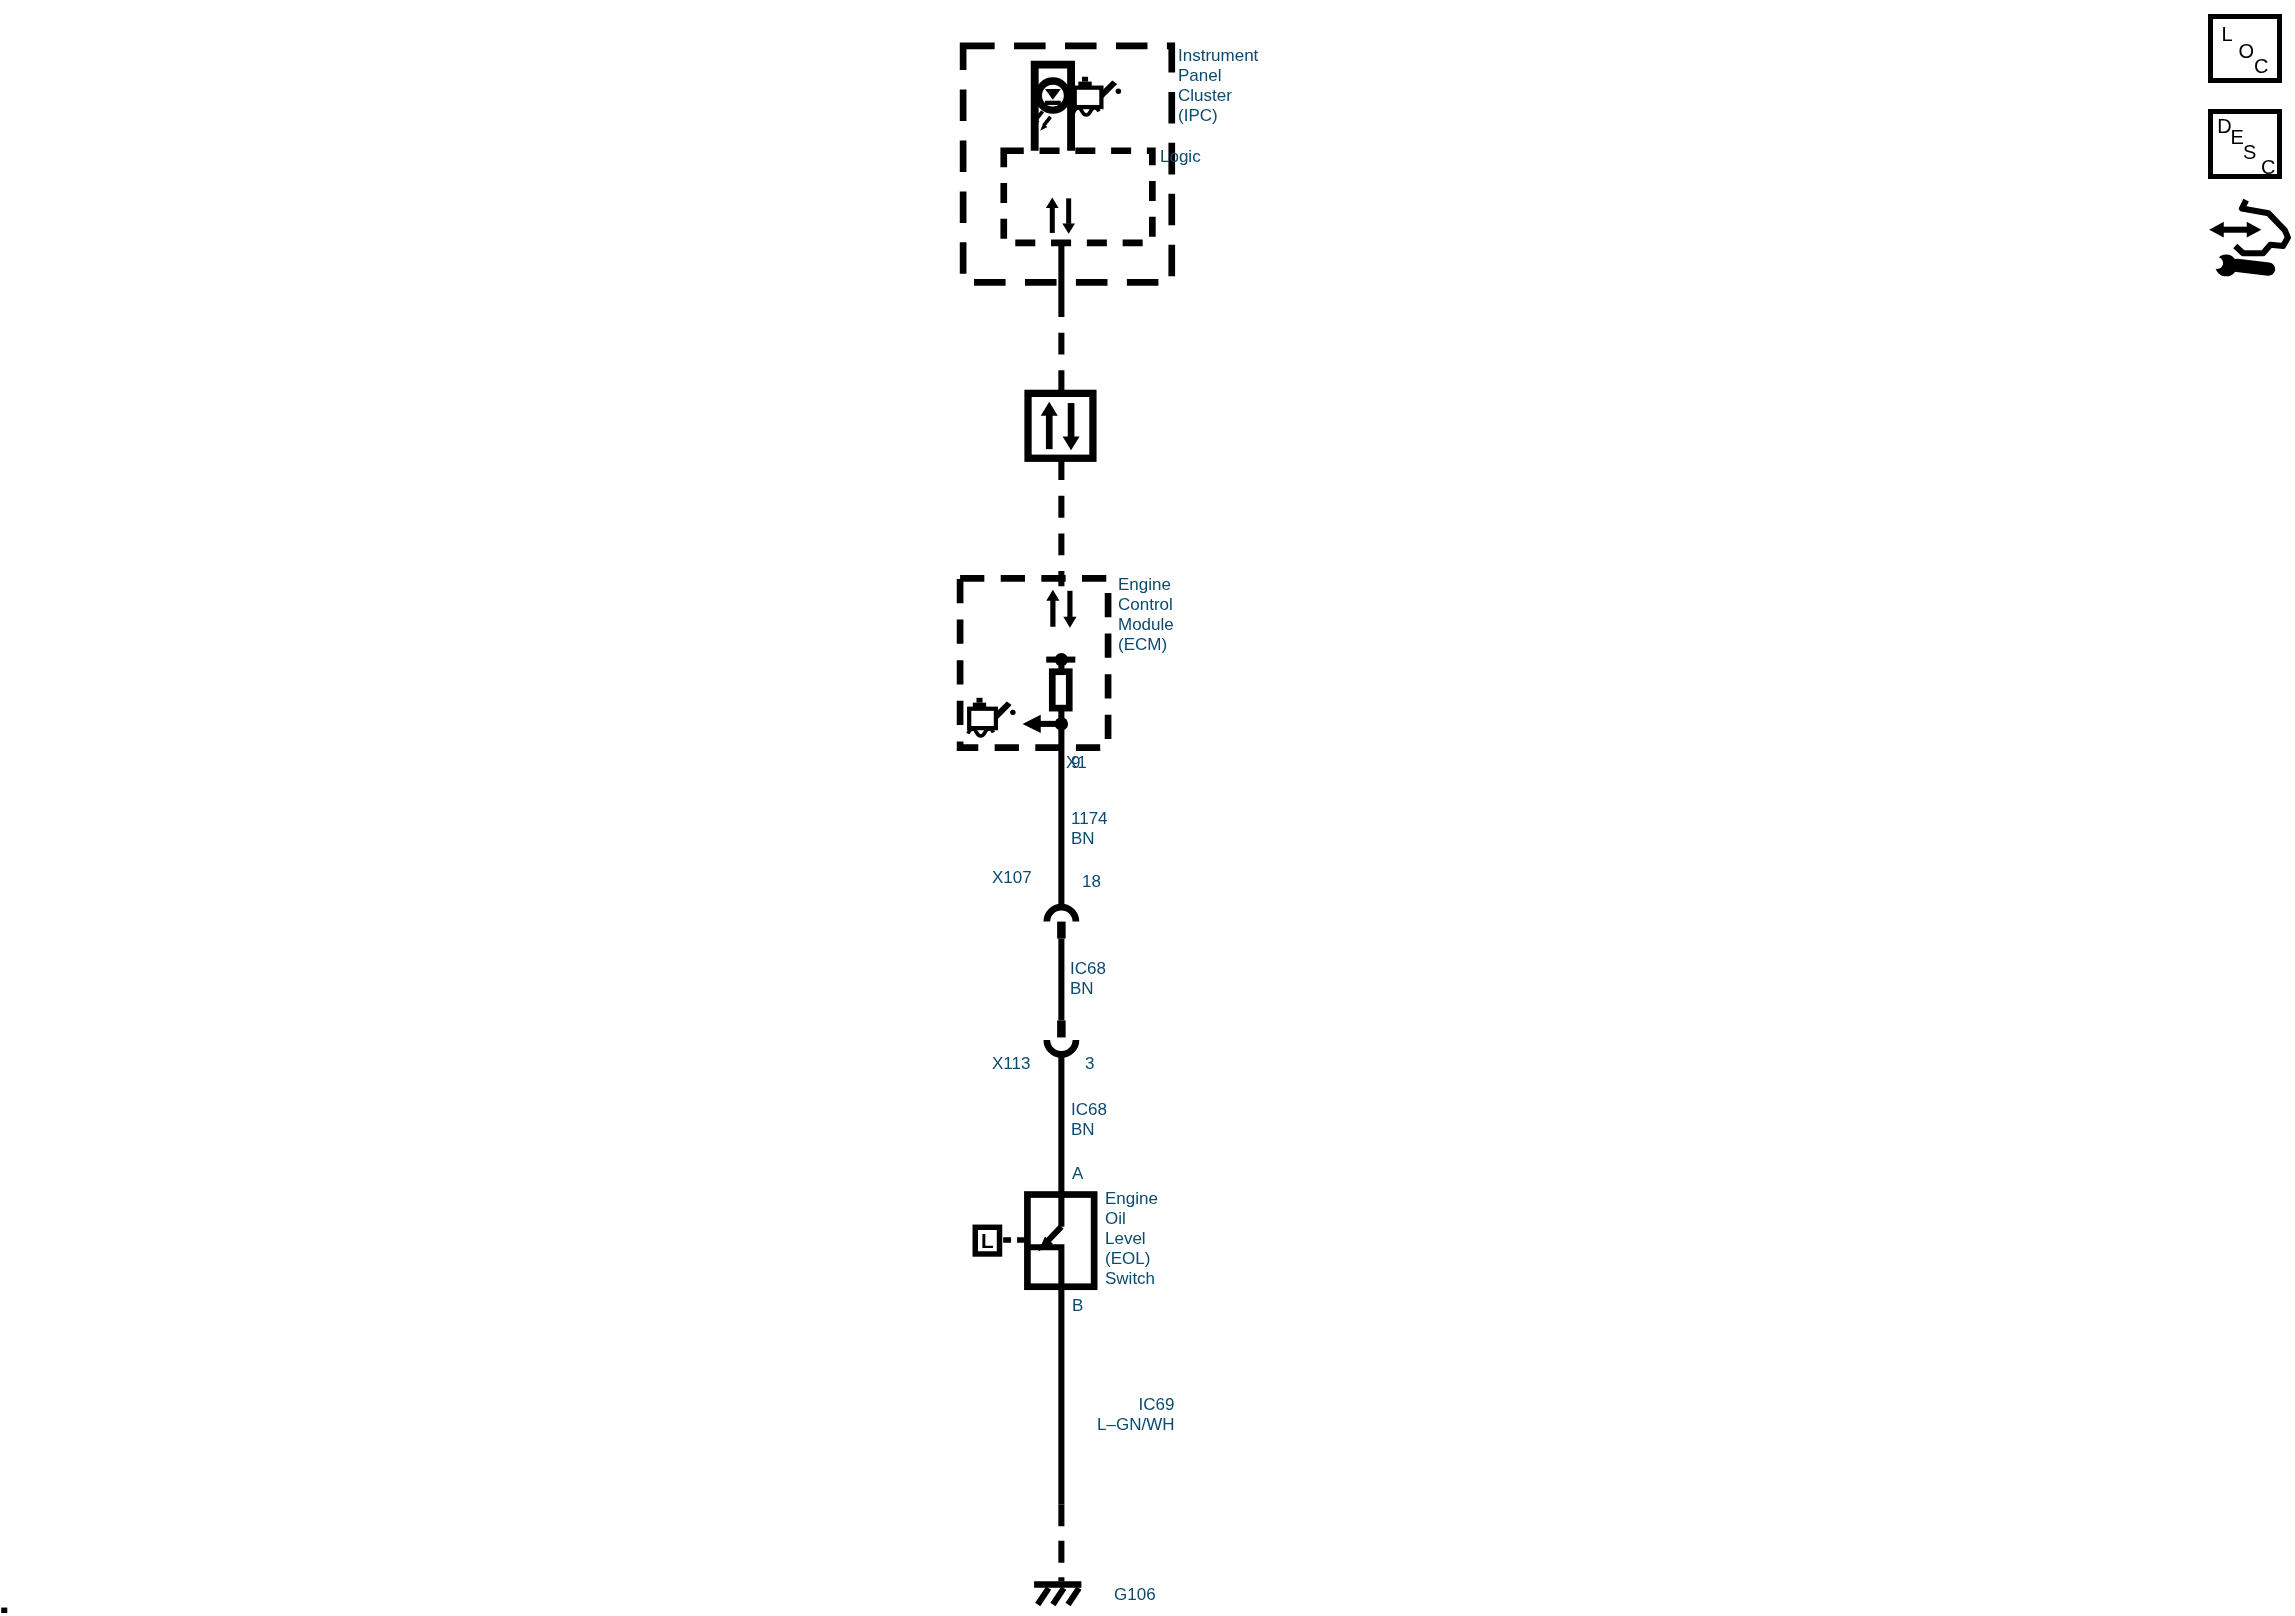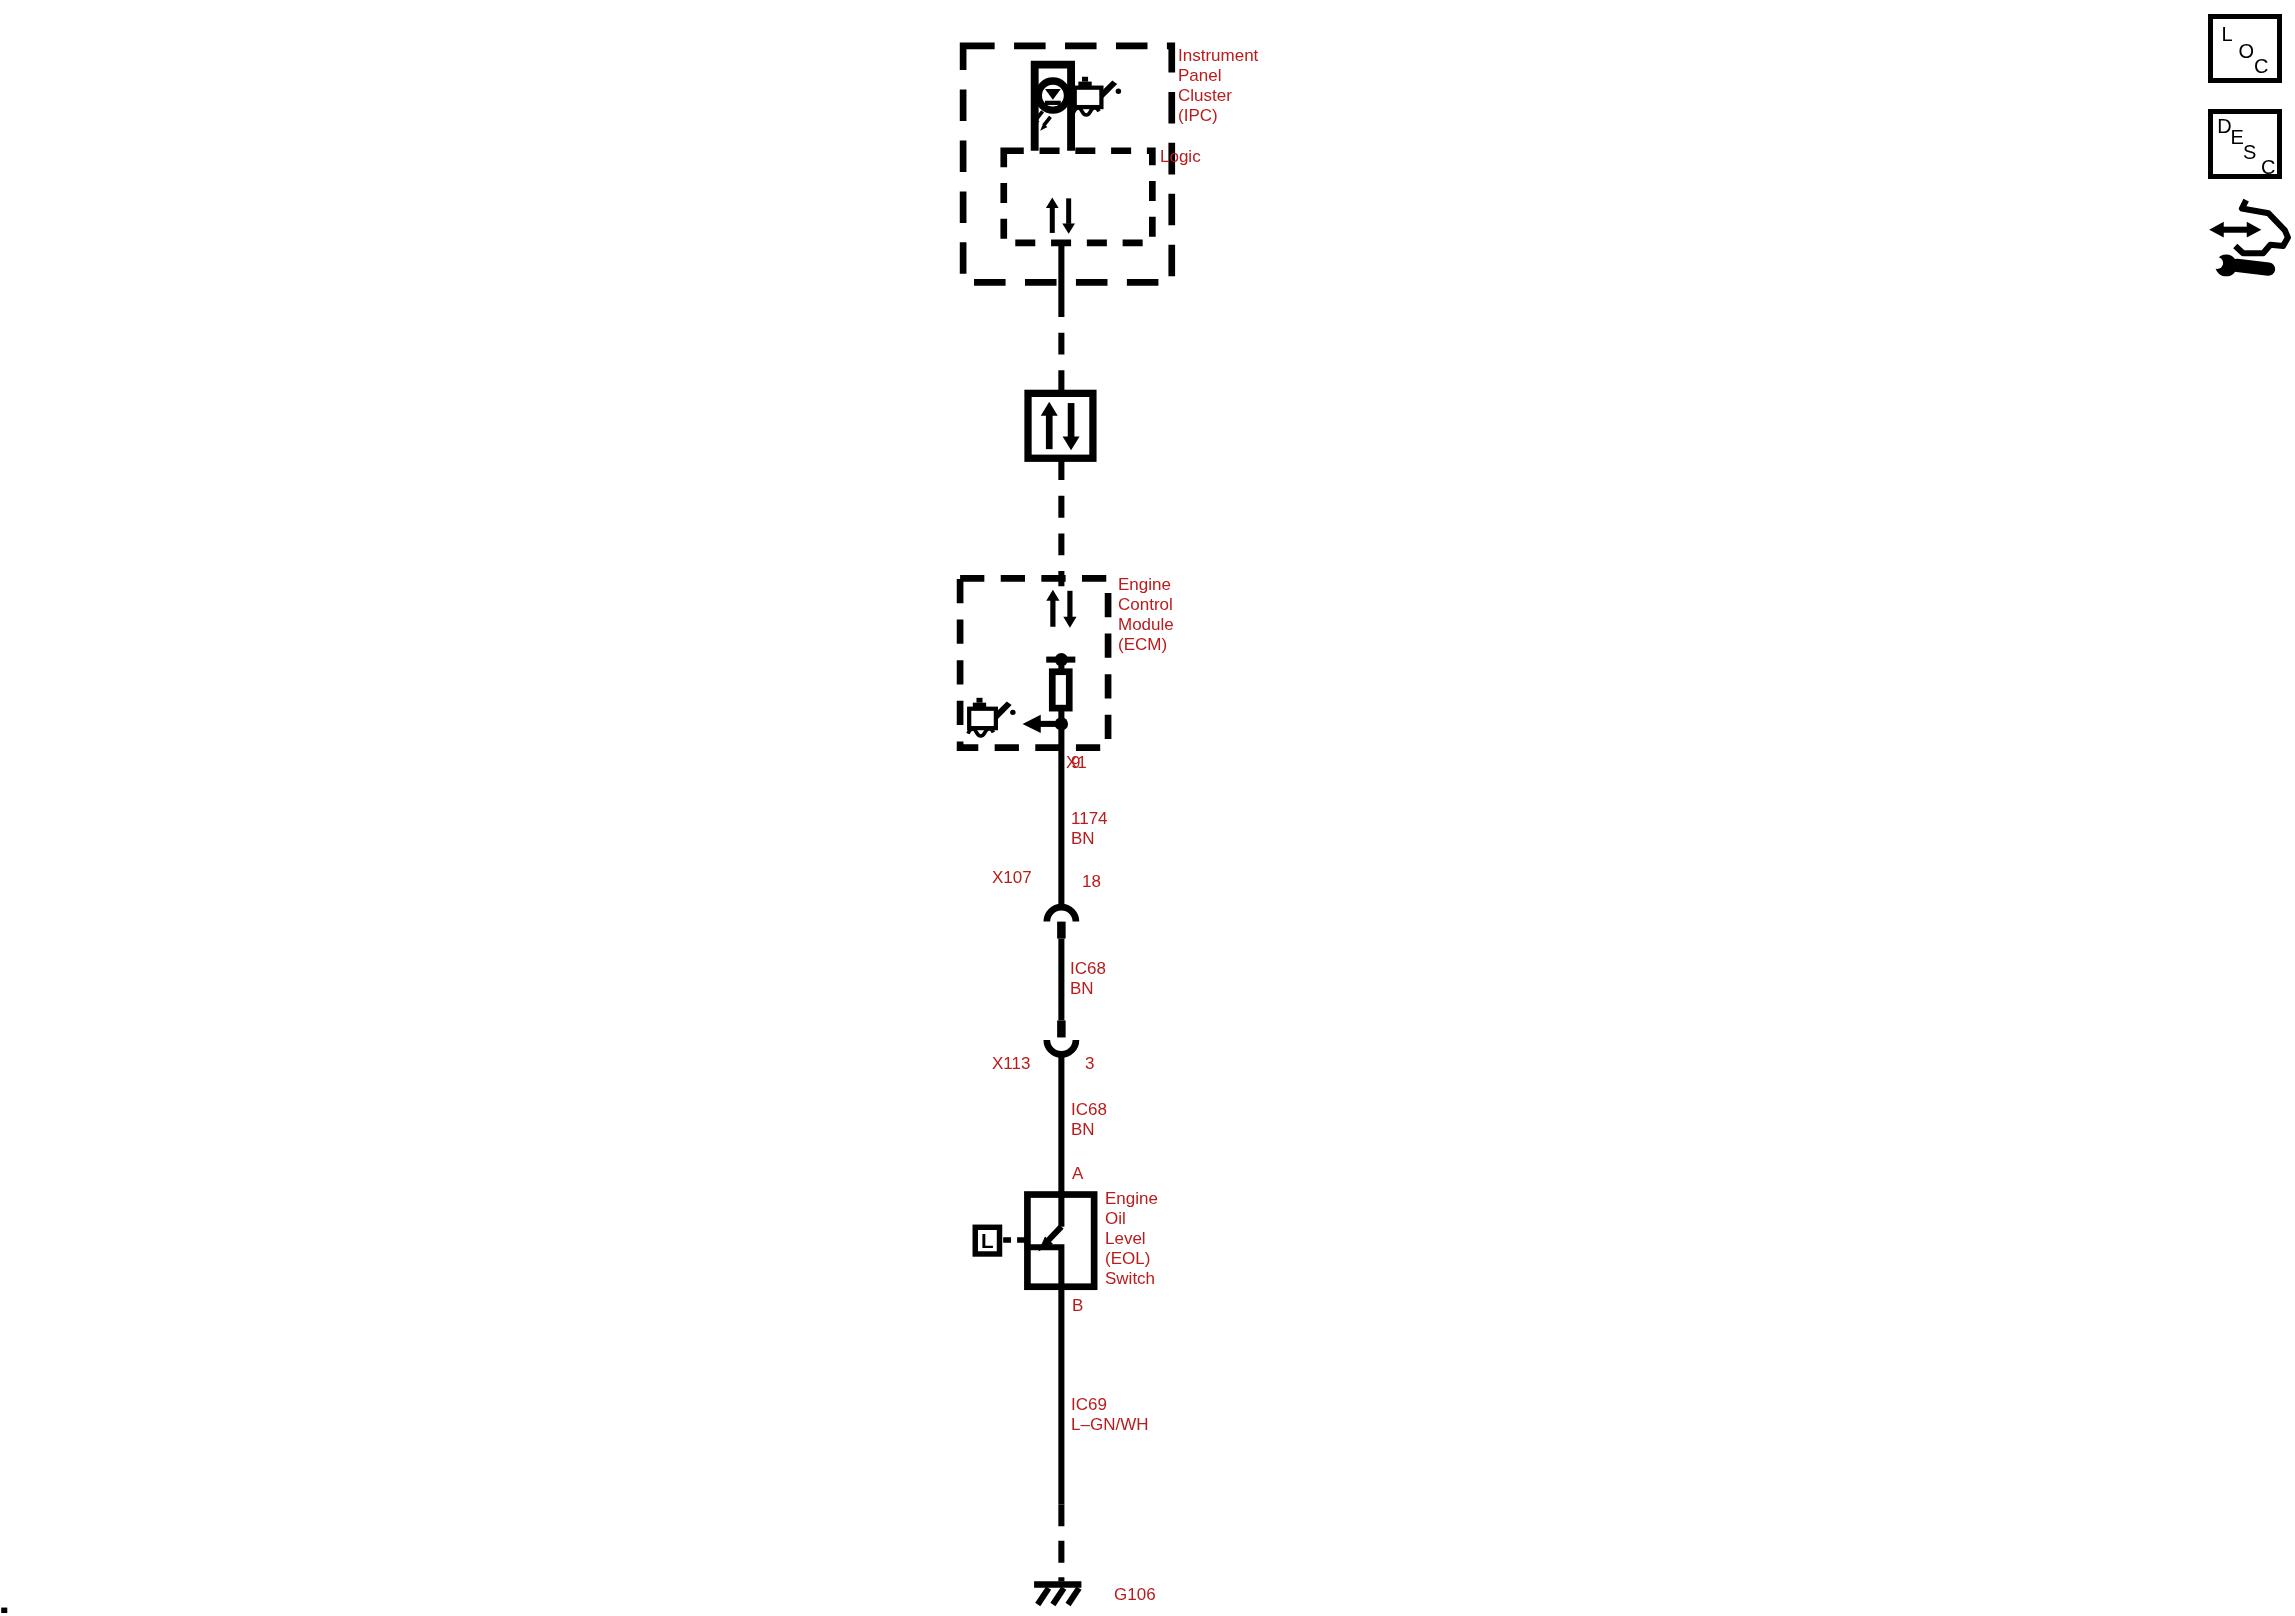--- a/index.html
+++ b/index.html
@@ -1,21 +1,21 @@
 <!DOCTYPE html>
 <html style="font-size:9.7px"><head>
 <meta charset="utf-8">
 <style>
   html,body{margin:0;padding:0;background:#ffffff;}
   #root{
     position:relative;width:2295px;height:1617px;background:#ffffff;
     font-family:"Liberation Sans",sans-serif;color:#000;overflow:hidden;
   }
   svg.layer{position:absolute;left:0;top:0;}
-  .lbl{position:absolute;font-size:17px;line-height:20px;white-space:nowrap;color:#b91c1c;}
+  .lbl{position:absolute;font-size:17px;line-height:20px;white-space:nowrap;color:#0c4a6e;}
   .side-btn{
     position:absolute;left:2208px;width:64px;height:59px;
     border:5.5px solid #000;background:#fff;
   }
   .side-btn span{position:absolute;font-size:20px;line-height:1;}
   .lvl{position:absolute;font-size:20.6px;font-weight:bold;line-height:1;}
 </style>
 </head>
 <body>
 
@@ -198,21 +198,21 @@
     <div>Oil</div>
     <div>Level</div>
     <div>(EOL)</div>
     <div>Switch</div>
   </div>
 
   <div class="lvl" style="left:981px;top:1231px;">L</div>
 
   <div class="lbl" style="left:1072px;top:1296px;">B</div>
 
-  <div class="lbl" style="left:1071px;top:1395px;">
+  <div class="lbl" style="left:1097px;top:1395px;text-align:right;">
     <div>IC69</div>
     <div>L–GN/WH</div>
   </div>
 
   <div class="lbl" style="left:1090px;top:1585px;margin-left:24px;">G106</div>
 
   <div class="side-btn" style="top:14px;">
     <span style="left:8.5px;top:4.9px;">L</span>
     <span style="left:25.5px;top:22px;">O</span>
     <span style="left:41px;top:37px;">C</span>

